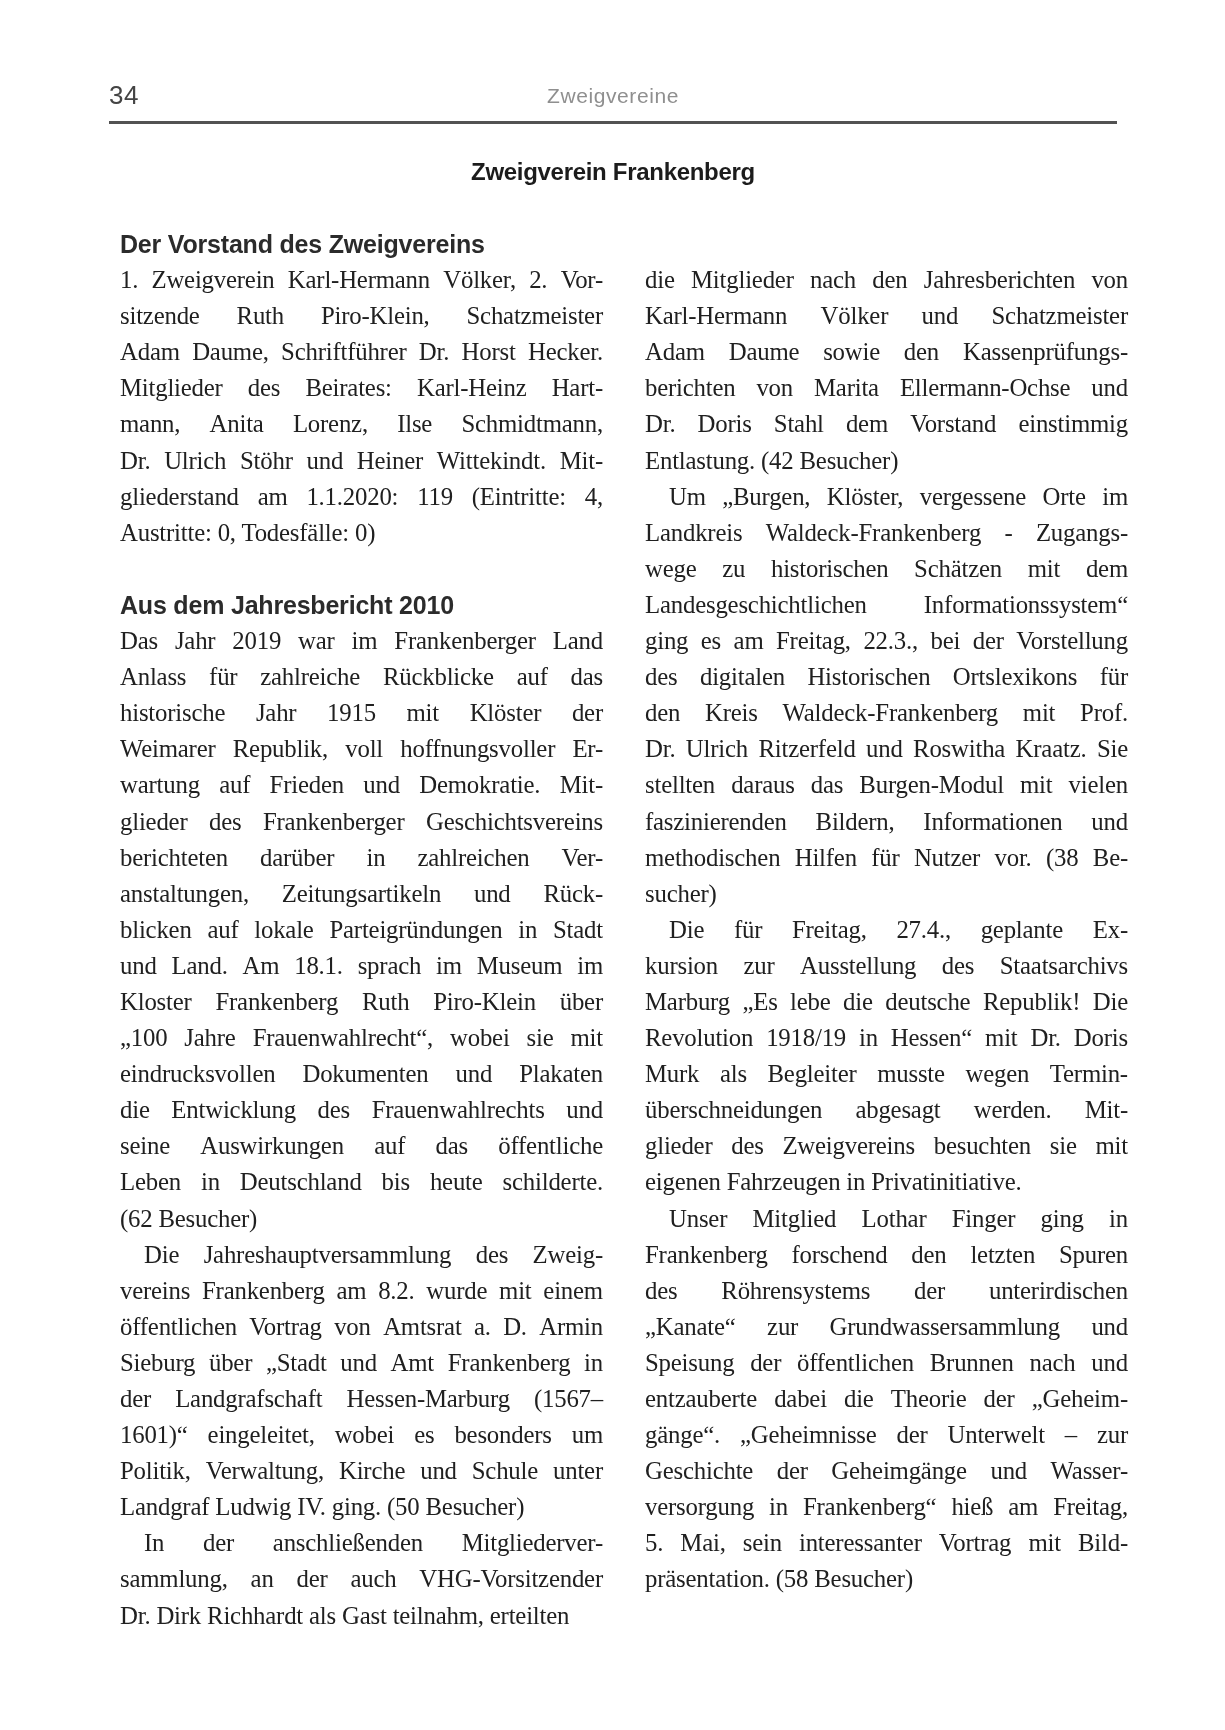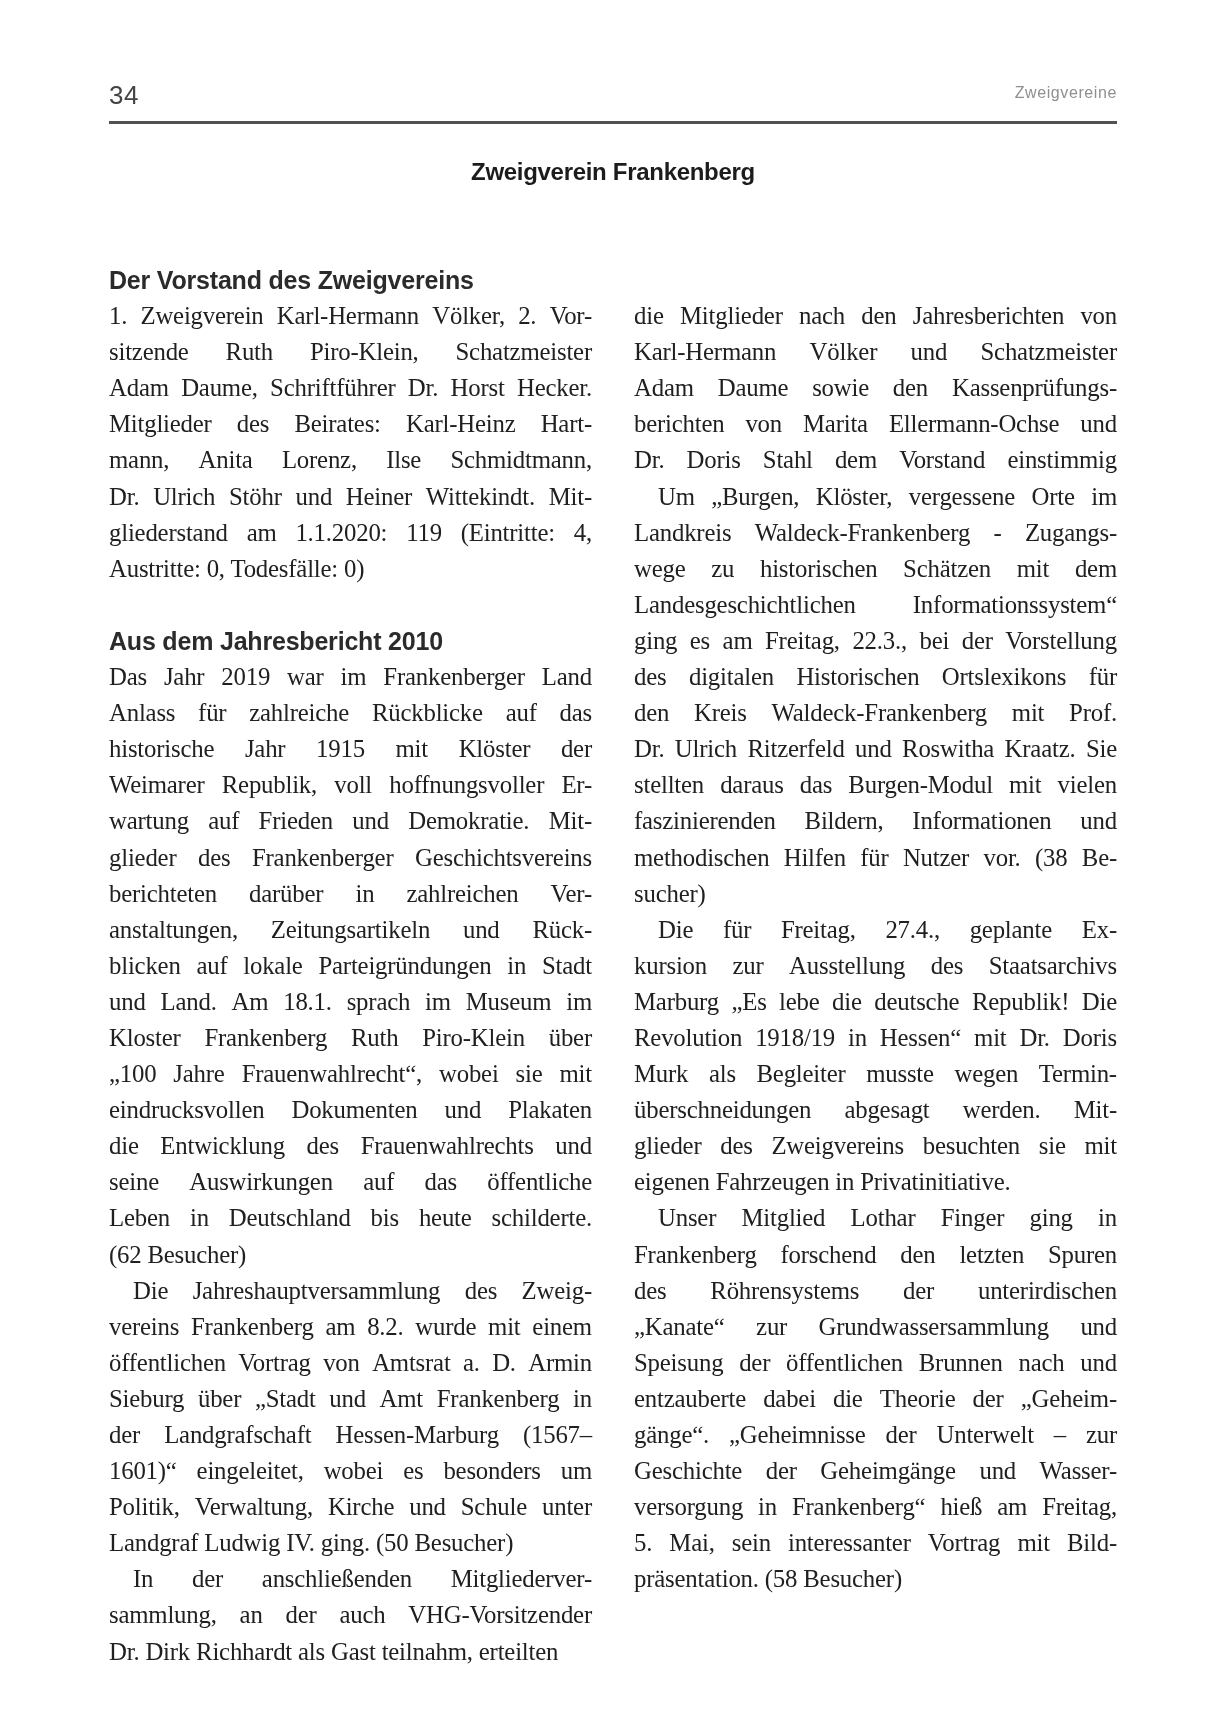--- a/index.html
+++ b/index.html
@@ -12,32 +12,32 @@
     -webkit-font-smoothing:antialiased;
   }
   .page{position:relative;width:1225px;height:1730px;background:var(--paper);overflow:hidden;text-decoration:underline;}
 
   .pagehead{position:absolute;left:109px;top:80px;width:1008px;height:34px;}
   .pagenum{
     position:absolute;left:0;top:0;
     font-family:"Liberation Sans", sans-serif;font-size:26px;color:#444444;letter-spacing:0.5px;
   }
   .runhead{
-    position:absolute;left:0;top:4px;width:100%;text-align:right;
-    font-family:"Liberation Sans", sans-serif;font-size:16px;color:var(--muted);letter-spacing:0.6px;
+    position:absolute;left:0;top:4px;width:100%;text-align:center;
+    font-family:"Liberation Sans", sans-serif;font-size:21px;color:var(--muted);letter-spacing:0.6px;
   }
   .rule{position:absolute;left:109px;top:121px;width:1008px;height:3px;background:var(--rule);}
 
   .title{
     position:absolute;left:109px;top:158px;width:1008px;margin:0;text-align:center;
     font-family:"Liberation Sans", sans-serif;font-weight:700;font-size:24px;
     letter-spacing:-0.3px;color:#1c1c1c;
   }
 
-  .columns{position:absolute;left:109px;top:226px;width:1008px;display:flex;gap:42px;margin-top:36px;}
+  .columns{position:absolute;left:120px;top:226px;width:1008px;display:flex;gap:42px;}
   .col{width:487px;}
 
   .h{
     font-family:"Liberation Sans", sans-serif;font-weight:700;font-size:25px;
     color:var(--heading);height:36.1px;line-height:36.1px;letter-spacing:-0.2px;
     white-space:nowrap;
   }
   .gap{height:36.1px;}
   .para{margin:0;}
   .line{
@@ -353,20 +353,21 @@
             <span>und</span>
           </div>
           <div class="line">
             <span>Dr.</span>
             <span>Doris</span>
             <span>Stahl</span>
             <span>dem</span>
             <span>Vorstand</span>
             <span>einstimmig</span>
           </div>
+          <div class="line last">Entlastung. (42 Besucher)</div>
         </div>
         <div class="para">
           <div class="line indent">
             <span>Um</span>
             <span>„Burgen,</span>
             <span>Klöster,</span>
             <span>vergessene</span>
             <span>Orte</span>
             <span>im</span>
           </div>

